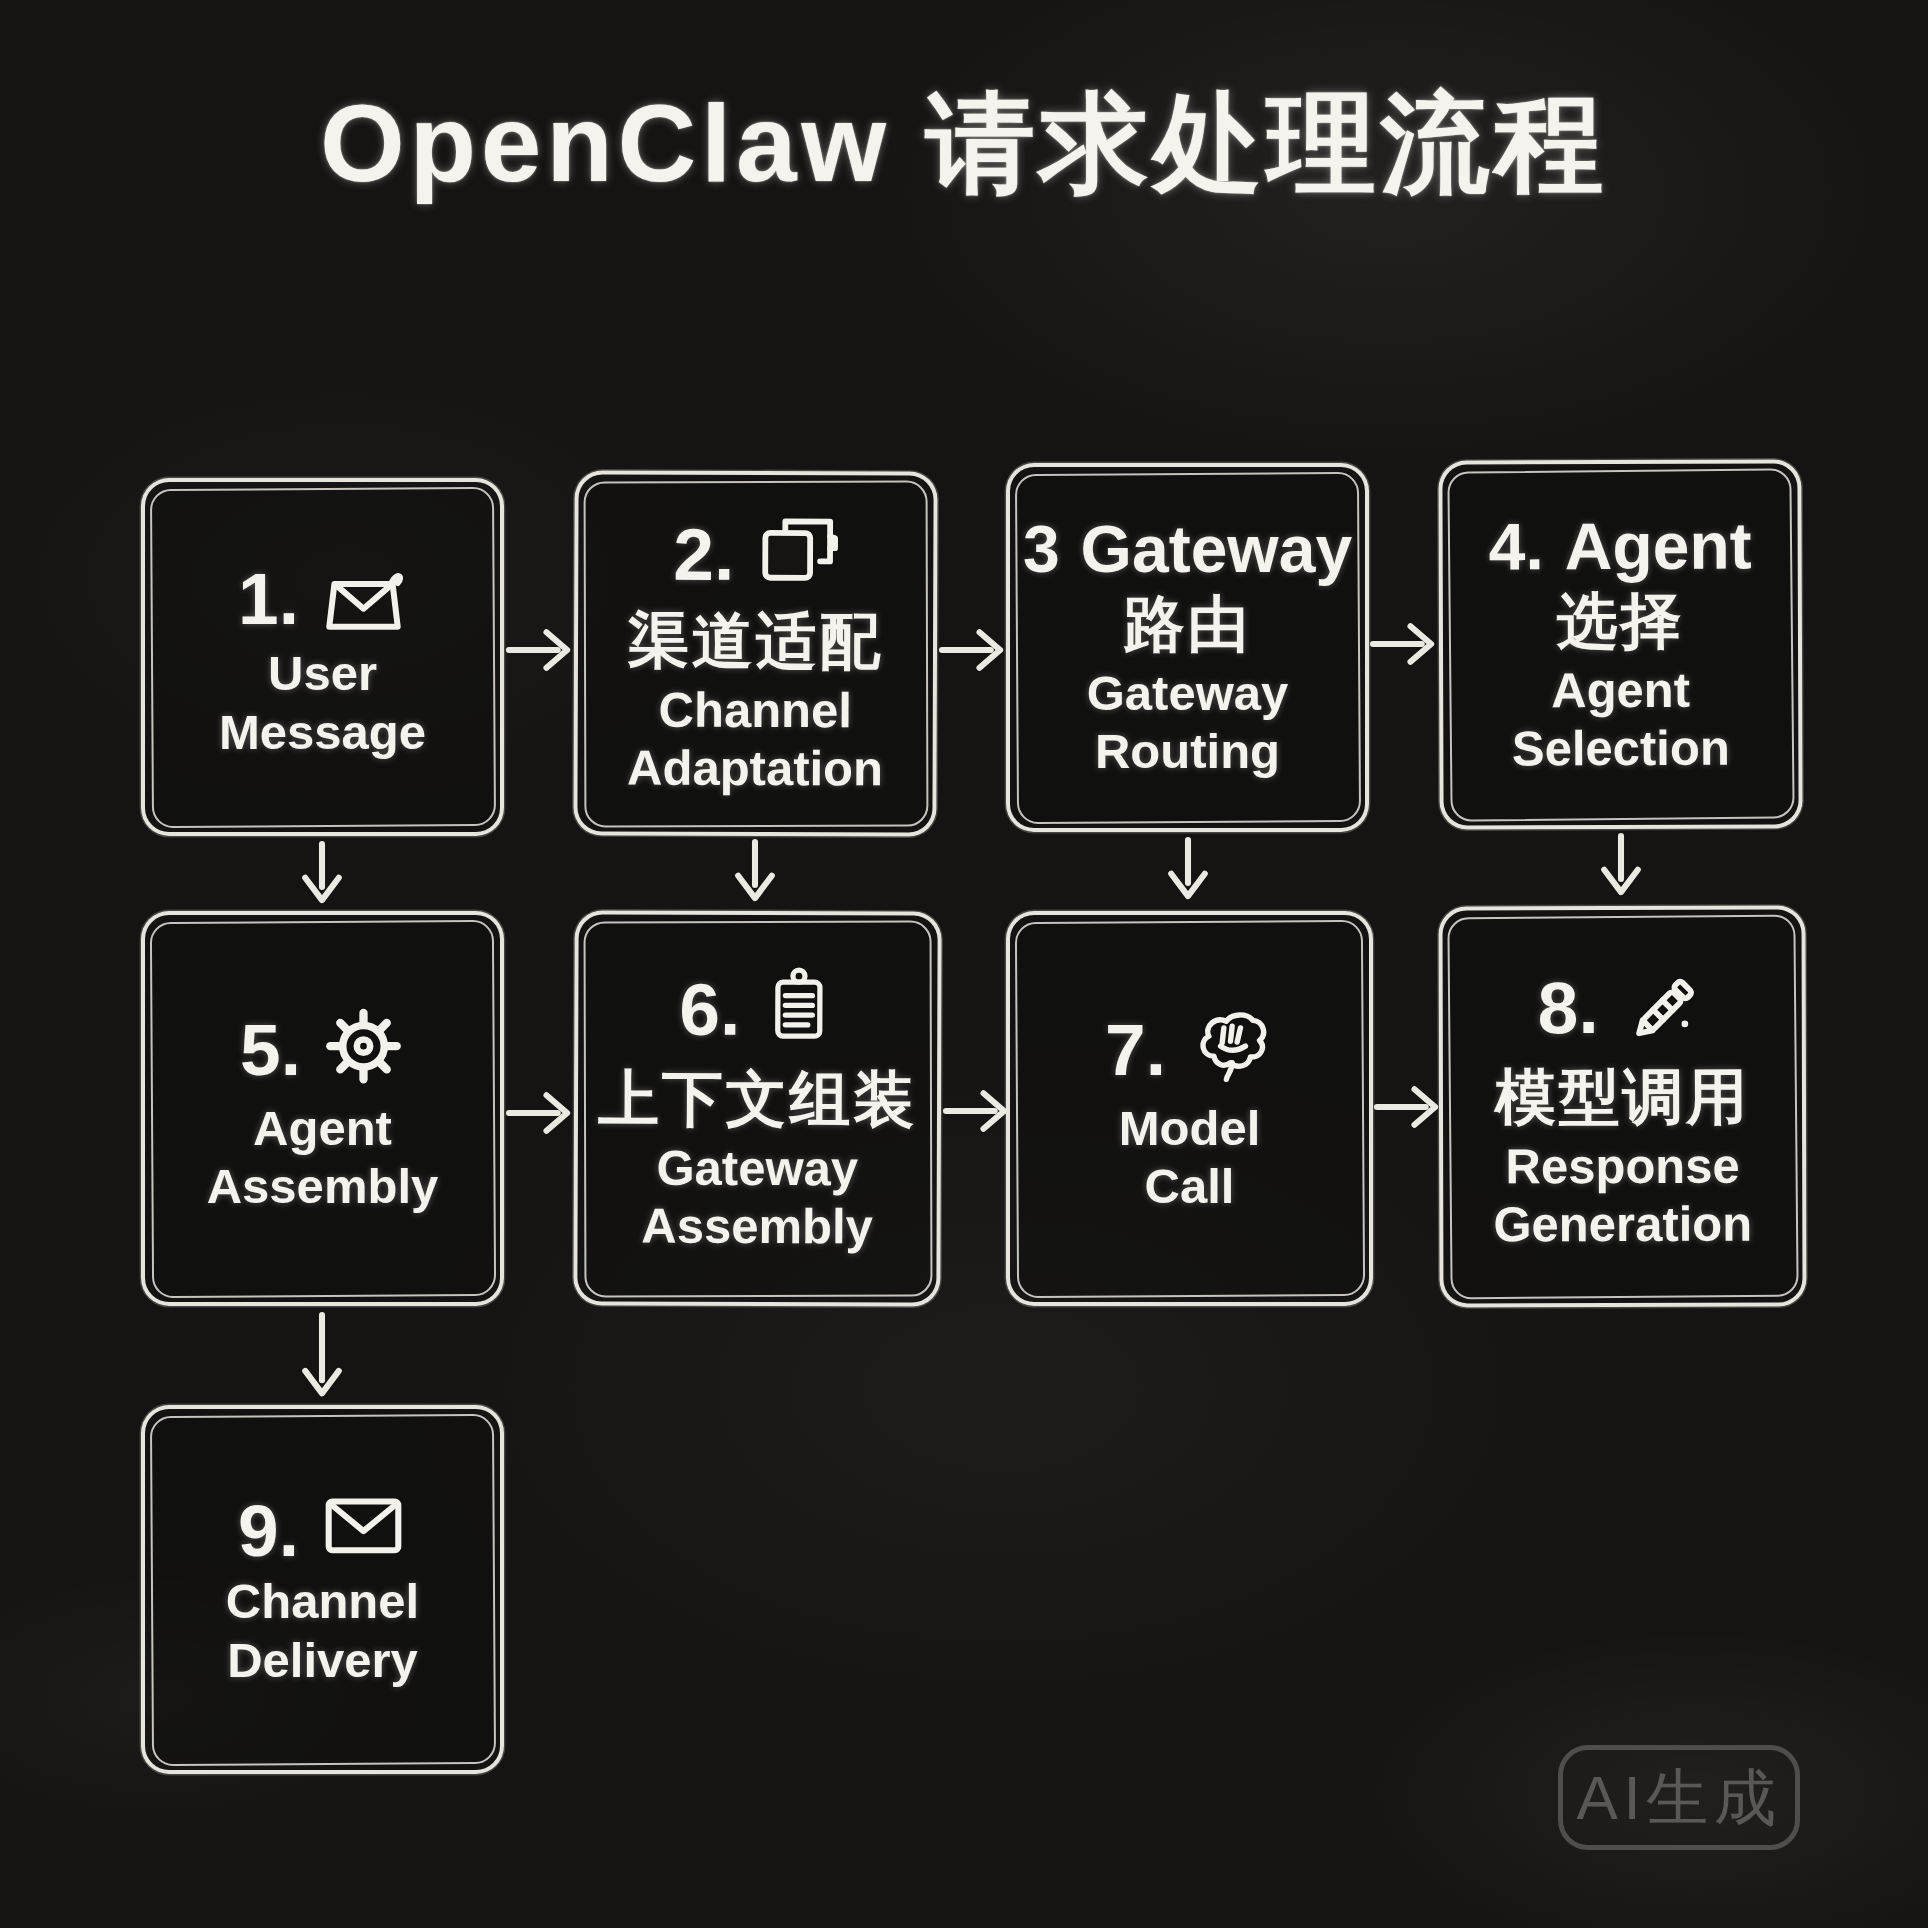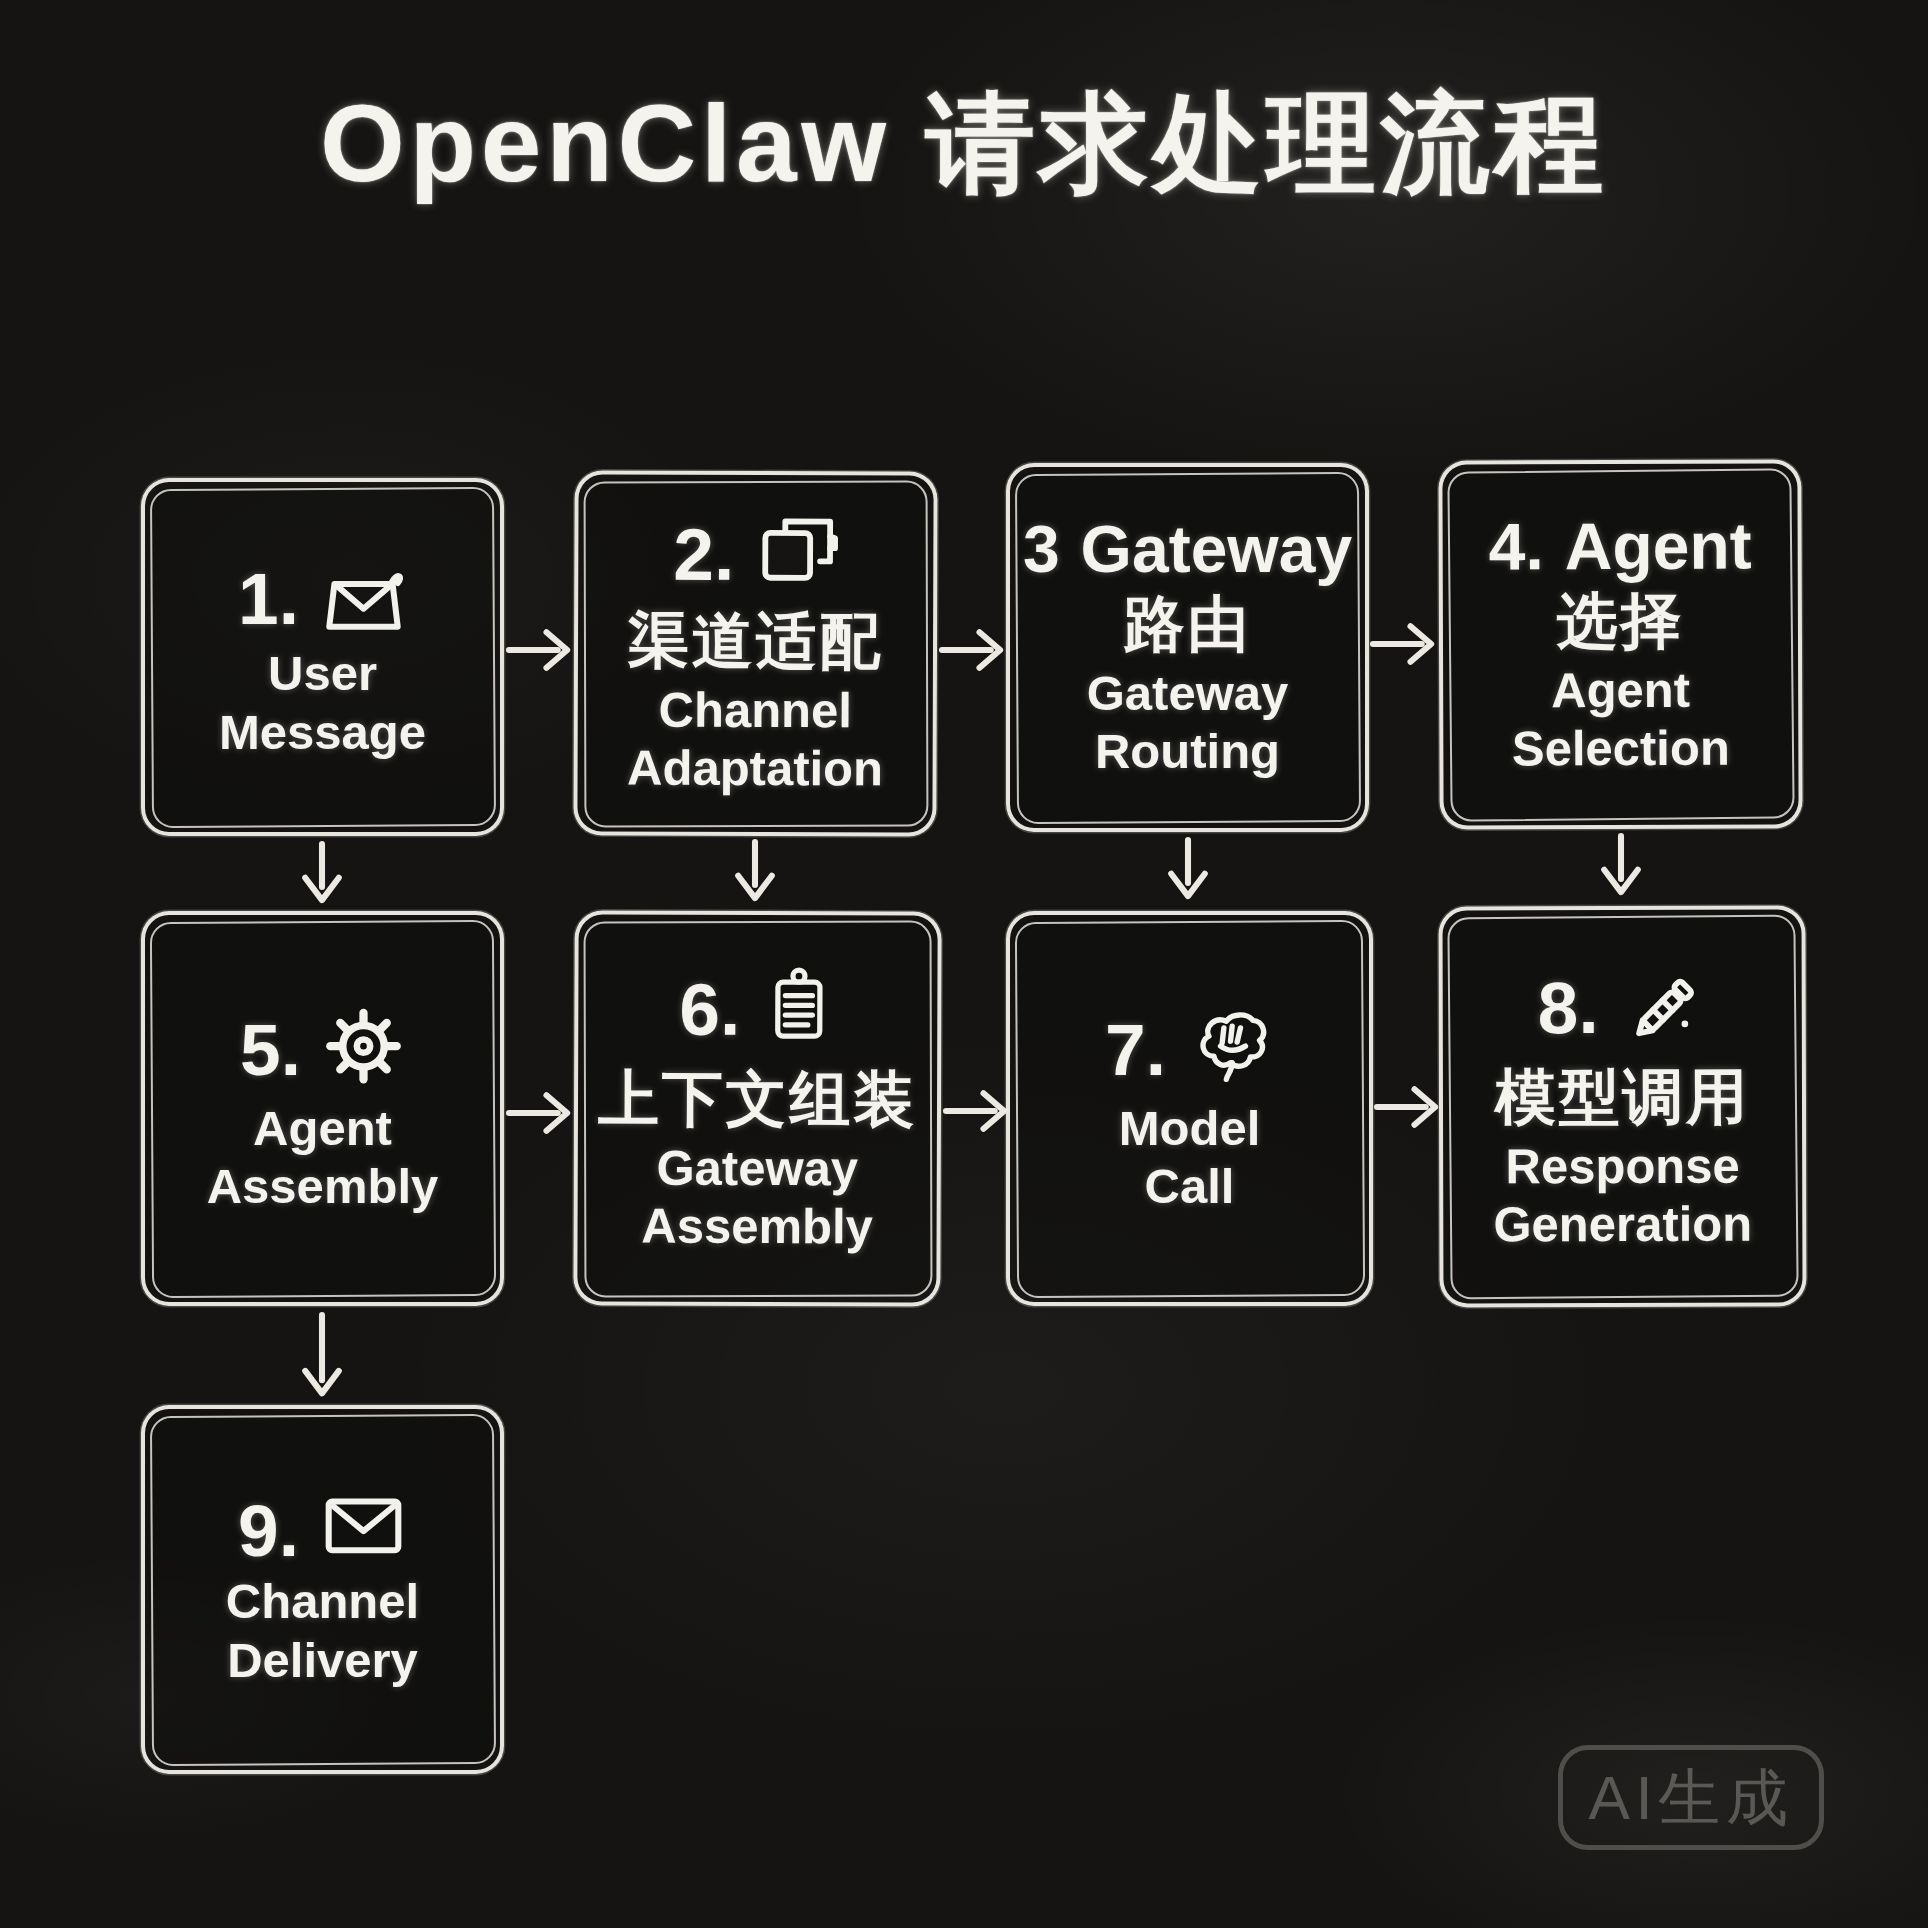--- a/index.html
+++ b/index.html
@@ -52,21 +52,21 @@
   #node-3 { left:1006px; top:463px; width:363px; height:369px; }
   #node-4 { left:1439px; top:460px; width:363px; height:369px; transform:rotate(-0.2deg); }
   #node-5 { left:141px;  top:911px; width:363px; height:395px; }
   #node-6 { left:574px;  top:911px; width:367px; height:395px; transform:rotate(0.2deg); }
   #node-7 { left:1006px; top:911px; width:367px; height:395px; }
   #node-8 { left:1439px; top:906px; width:367px; height:401px; transform:rotate(-0.15deg); }
   #node-9 { left:141px;  top:1405px; width:363px; height:369px; }
   .arrow { position:absolute; }
   .arrow svg { display:block; }
   .watermark {
-    position:absolute; left:1558px; top:1745px; width:266px; height:105px;
+    position:absolute; left:1558px; top:1745px; width:242px; height:105px;
     box-sizing:border-box; border:5.6px solid rgba(228,226,218,0.26); border-radius:30px;
     display:flex; align-items:center; justify-content:center;
     font-size:62px; font-weight:400; letter-spacing:5.6px; color:rgba(228,226,218,0.3);
   }
 </style>
 </head>
 <body>
 
 <div class="title">OpenClaw 请求处理流程</div>
 

